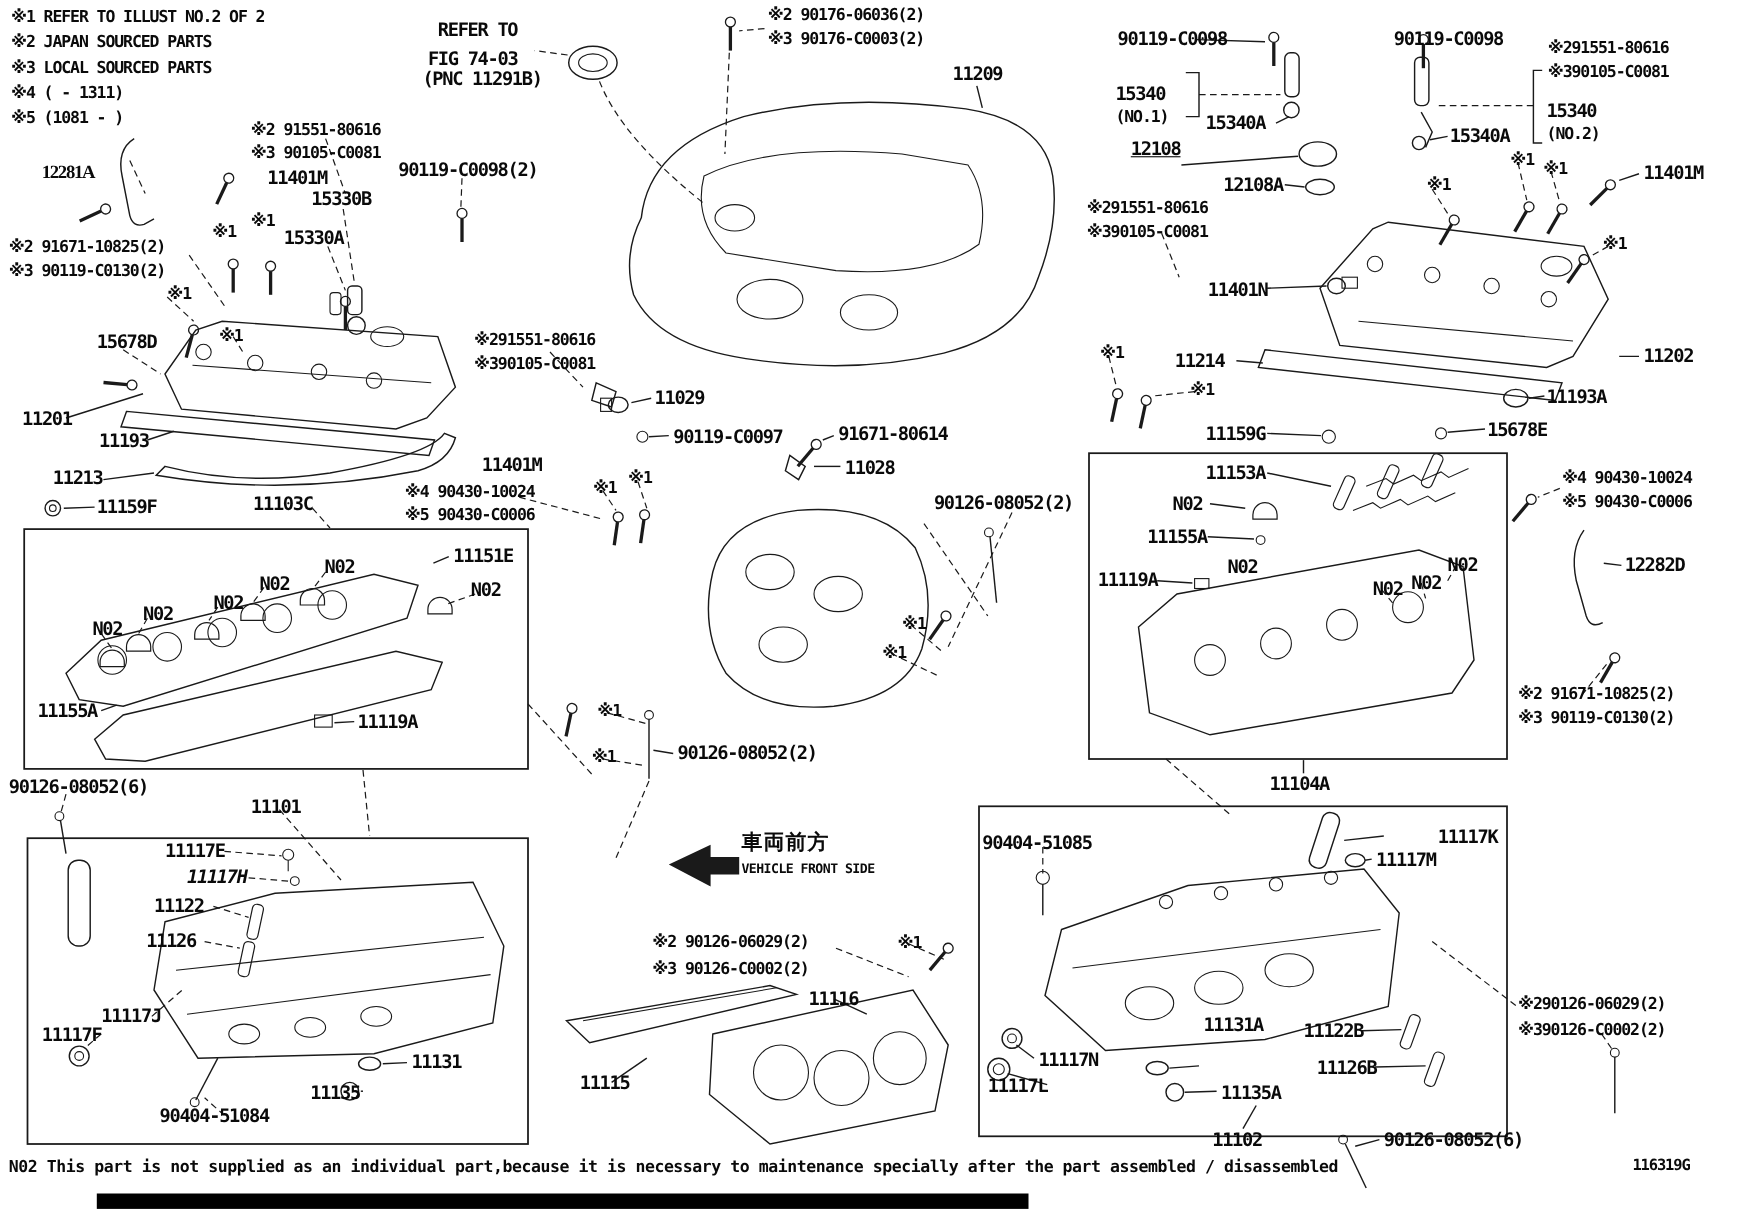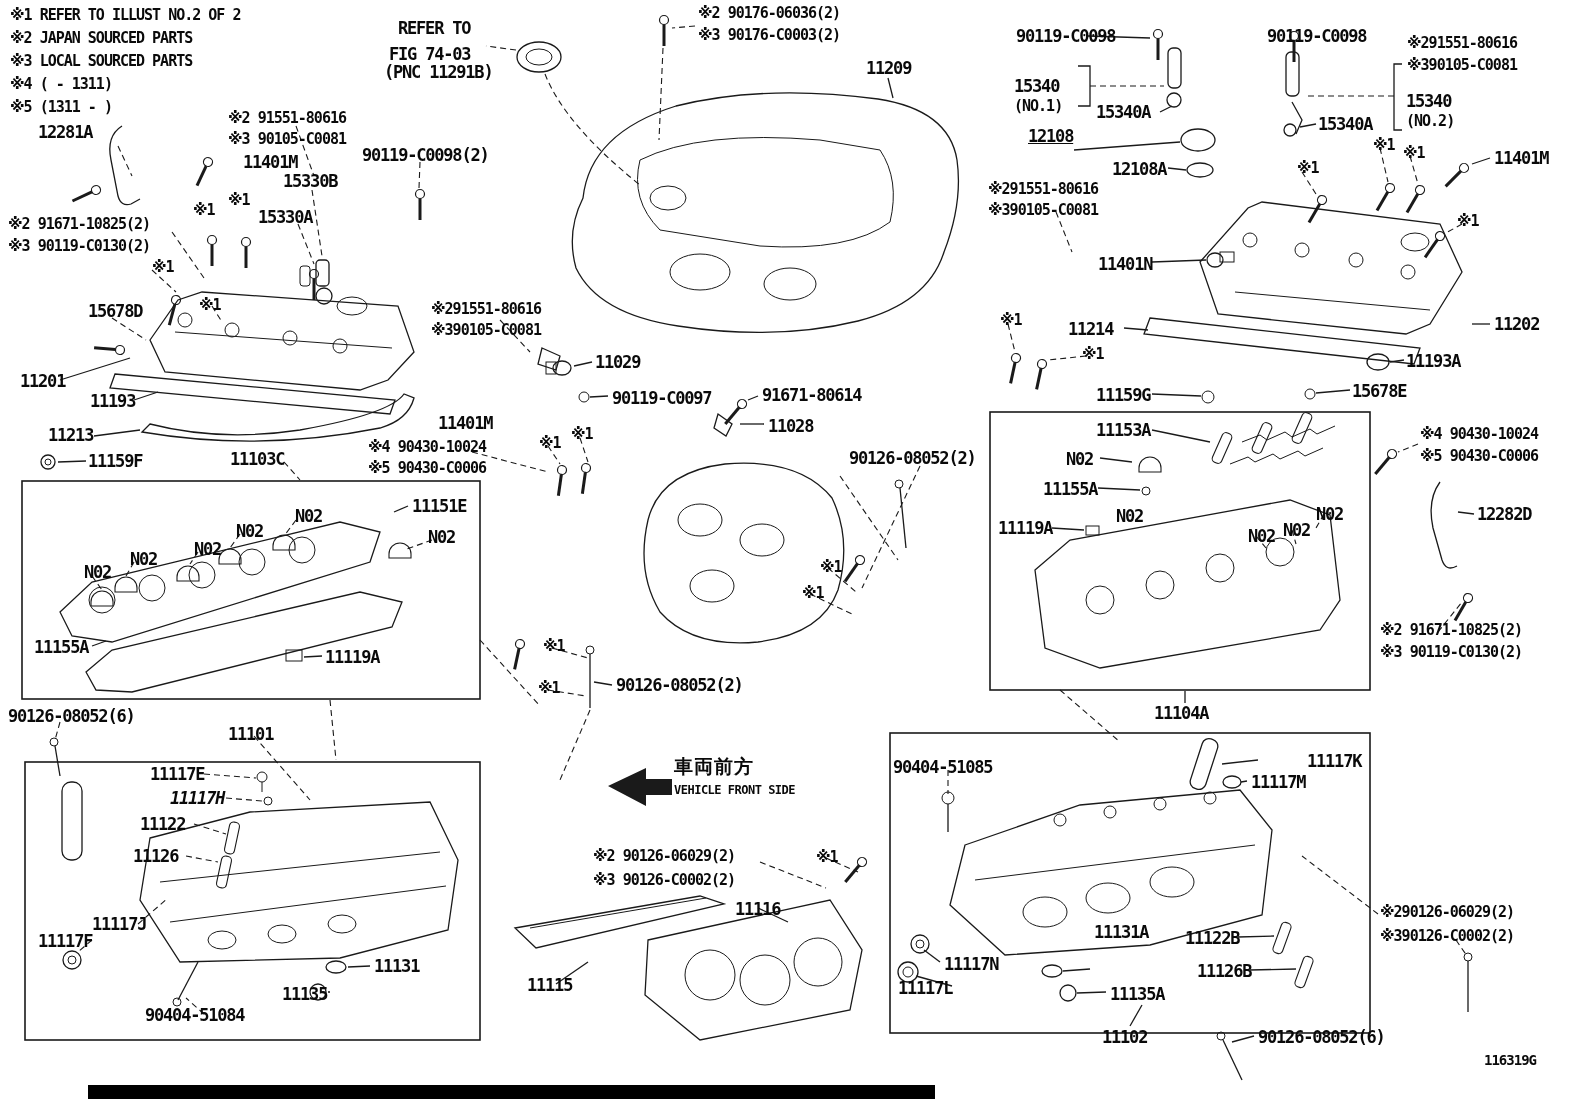--- a/index.html
+++ b/index.html
@@ -380,28 +380,28 @@
       <line class="dash" x1="480" y1="640" x2="540" y2="706"></line>
       <line class="dash" x1="590" y1="710" x2="560" y2="780"></line>
     </g>
   </svg>
 
   <div id="labels">
       <div class="lbl ref" style="left: 10px; top: 8px;">※1 REFER TO ILLUST NO.2 OF 2</div>
       <div class="lbl ref" style="left: 10px; top: 31px;">※2 JAPAN SOURCED PARTS</div>
       <div class="lbl ref" style="left: 10px; top: 54px;">※3 LOCAL SOURCED PARTS</div>
       <div class="lbl ref" style="left: 10px; top: 77px;">※4 (      - 1311)</div>
-      <div class="lbl ref" style="left: 10px; top: 100px;">※5 (1311 -      )</div>
+      <div class="lbl ref" style="left: 10px; top: 100px;">※5 (1081 -      )</div>
       <div class="lbl part" style="left: 398px; top: 20px;">REFER TO</div>
       <div class="lbl part" style="left: 389px; top: 46px;">FIG 74-03</div>
       <div class="lbl part" style="left: 384px; top: 64px;">(PNC 11291B)</div>
       <div class="lbl ref" style="left: 698px; top: 6px;">※2 90176-06036(2)</div>
       <div class="lbl ref" style="left: 698px; top: 28px;">※3 90176-C0003(2)</div>
       <div class="lbl part" style="left: 866px; top: 60px;">11209</div>
-      <div class="lbl part" style="left: 38px; top: 124px;">12281A</div>
+      <div class="lbl part" style="left: 38px; top: 148px; font-family: Liberation Serif, serif;">12281A</div>
       <div class="lbl ref" style="left: 228px; top: 111px;">※2 91551-80616</div>
       <div class="lbl ref" style="left: 228px; top: 132px;">※3 90105-C0081</div>
       <div class="lbl part" style="left: 243px; top: 154px;">11401M</div>
       <div class="lbl part" style="left: 283px; top: 173px;">15330B</div>
       <div class="lbl part" style="left: 362px; top: 147px;">90119-C0098(2)</div>
       <div class="lbl part" style="left: 258px; top: 209px;">15330A</div>
       <div class="lbl ref" style="left: 8px; top: 217px;">※2 91671-10825(2)</div>
       <div class="lbl ref" style="left: 8px; top: 239px;">※3 90119-C0130(2)</div>
       <div class="lbl ref" style="left: 228px; top: 193px;">※1</div>
       <div class="lbl ref" style="left: 193px; top: 203px;">※1</div>
@@ -506,16 +506,17 @@
       <div class="lbl part" style="left: 1094px; top: 924px;">11131A</div>
       <div class="lbl part" style="left: 1110px; top: 986px;">11135A</div>
       <div class="lbl part" style="left: 1102px; top: 1029px;">11102</div>
       <div class="lbl part" style="left: 1258px; top: 1029px;">90126-08052(6)</div>
       <div class="lbl ref" style="left: 1380px; top: 905px;">※290126-06029(2)</div>
       <div class="lbl ref" style="left: 1380px; top: 929px;">※390126-C0002(2)</div>
     </div>
 
   <div class="lbl dir-jp">車両前方</div>
   <div class="lbl dir-en">VEHICLE FRONT SIDE</div>
+  <div class="lbl note footer-note">N02 This part is not supplied as an individual part,because it is necessary to maintenance specially after the part assembled / disassembled</div>
   <div class="lbl footer-id">116319G</div>
   <div class="bottom-bar"></div>
 
 </div>
 
 </body></html>

